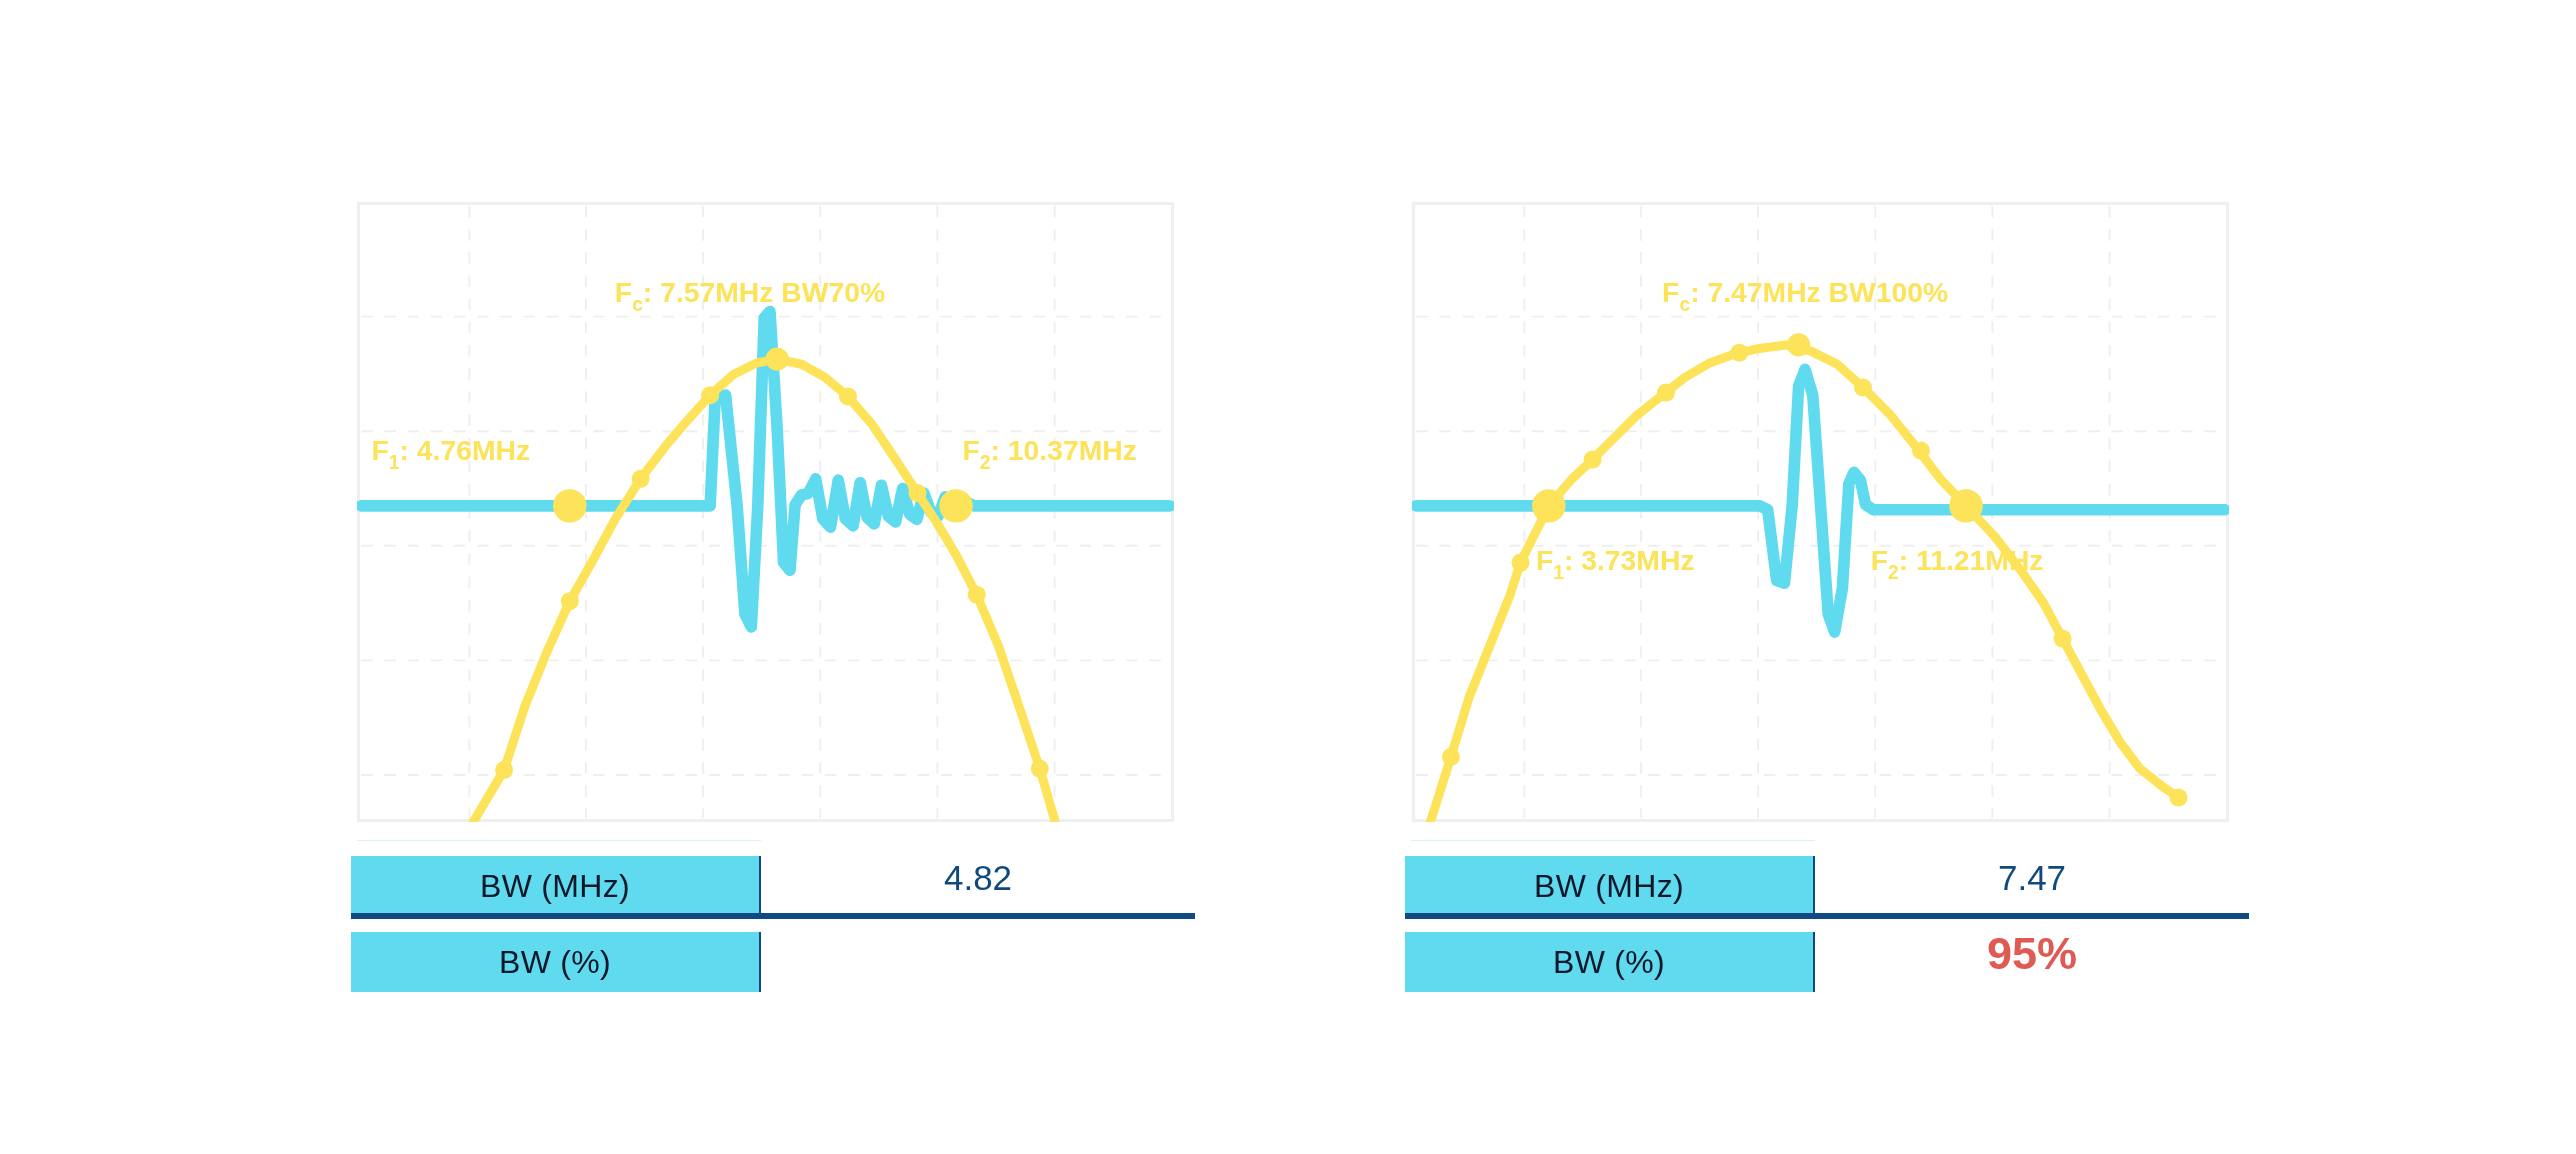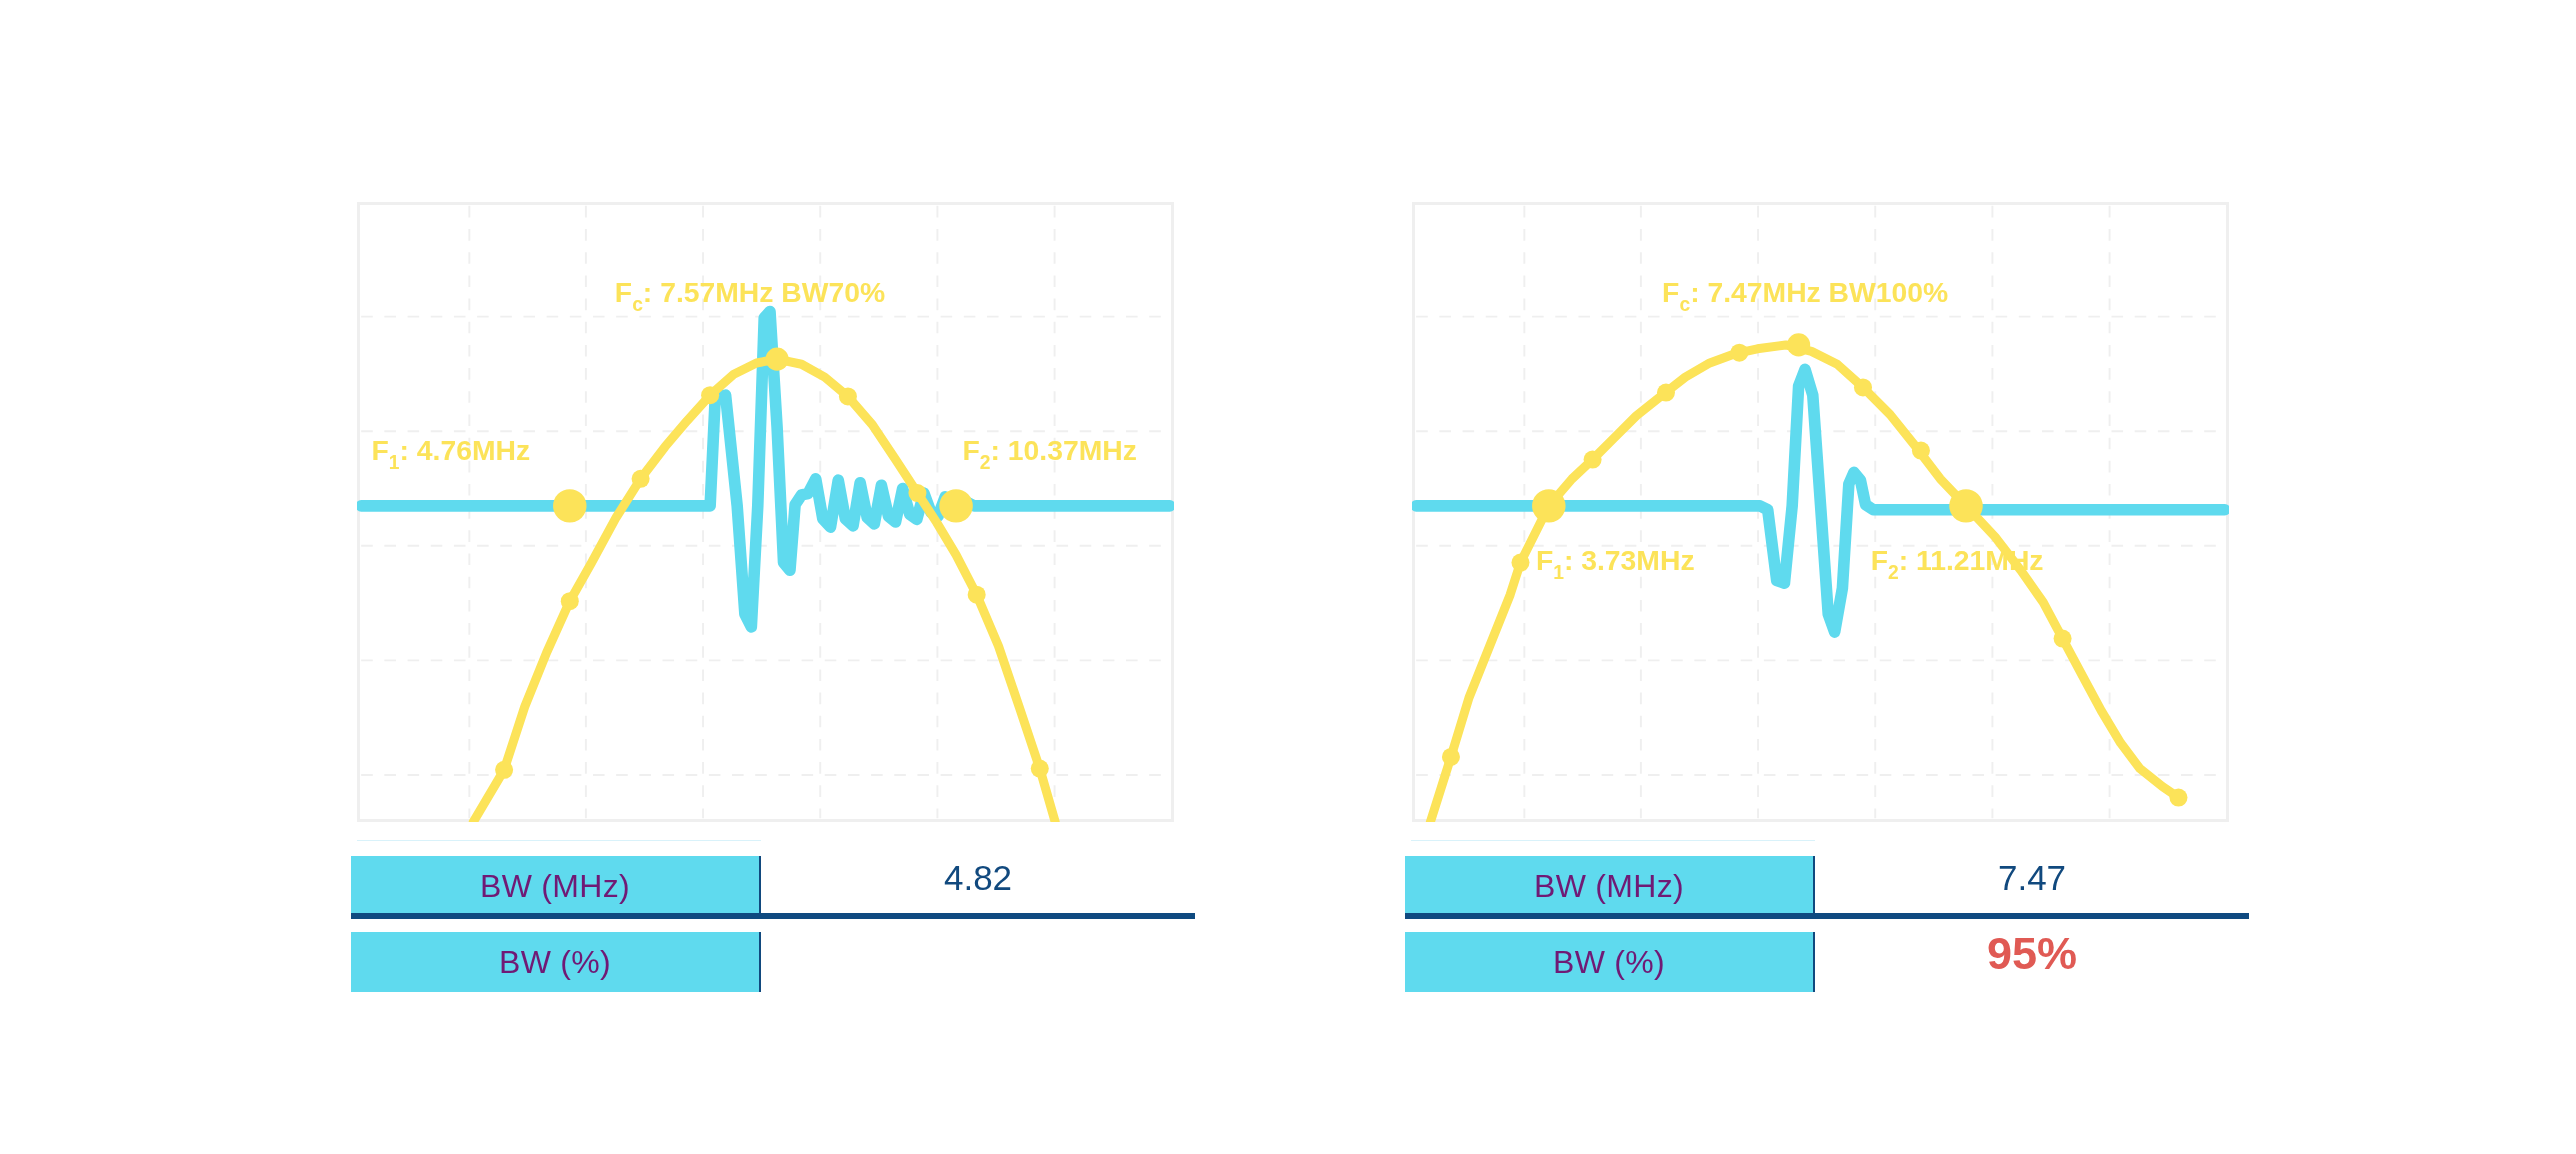--- a/index.html
+++ b/index.html
@@ -28,21 +28,21 @@
   .bw-row{position:relative;display:flex;height:76px;}
   .bw-row.top-line::before{
     content:"";position:absolute;left:6.4px;right:0;top:0;height:1.3px;background:#d9f2fa;
   }
   .bw-row.div-line::before{
     content:"";position:absolute;left:0;right:0;top:-3.2px;height:5.8px;background:#0f4a80;z-index:4;
   }
   .bw-label{
     width:410px;background:#5fdaee;
     display:flex;align-items:center;justify-content:center;
-    color:#701a75;font-size:32px;letter-spacing:0.3px;
+    color:#0f172a;font-size:32px;letter-spacing:0.3px;
     border-right:2.6px solid #11497e;box-sizing:border-box;
     position:relative;z-index:2;margin-top:16px;
   }
   .bw-value{
     flex:1;display:flex;align-items:center;justify-content:center;
     background:#ffffff;position:relative;z-index:1;
   }
   .val-num{color:#11497e;font-size:35px;}
   .val-pct{color:#e05a54;font-size:45px;font-weight:bold;}
 </style>

